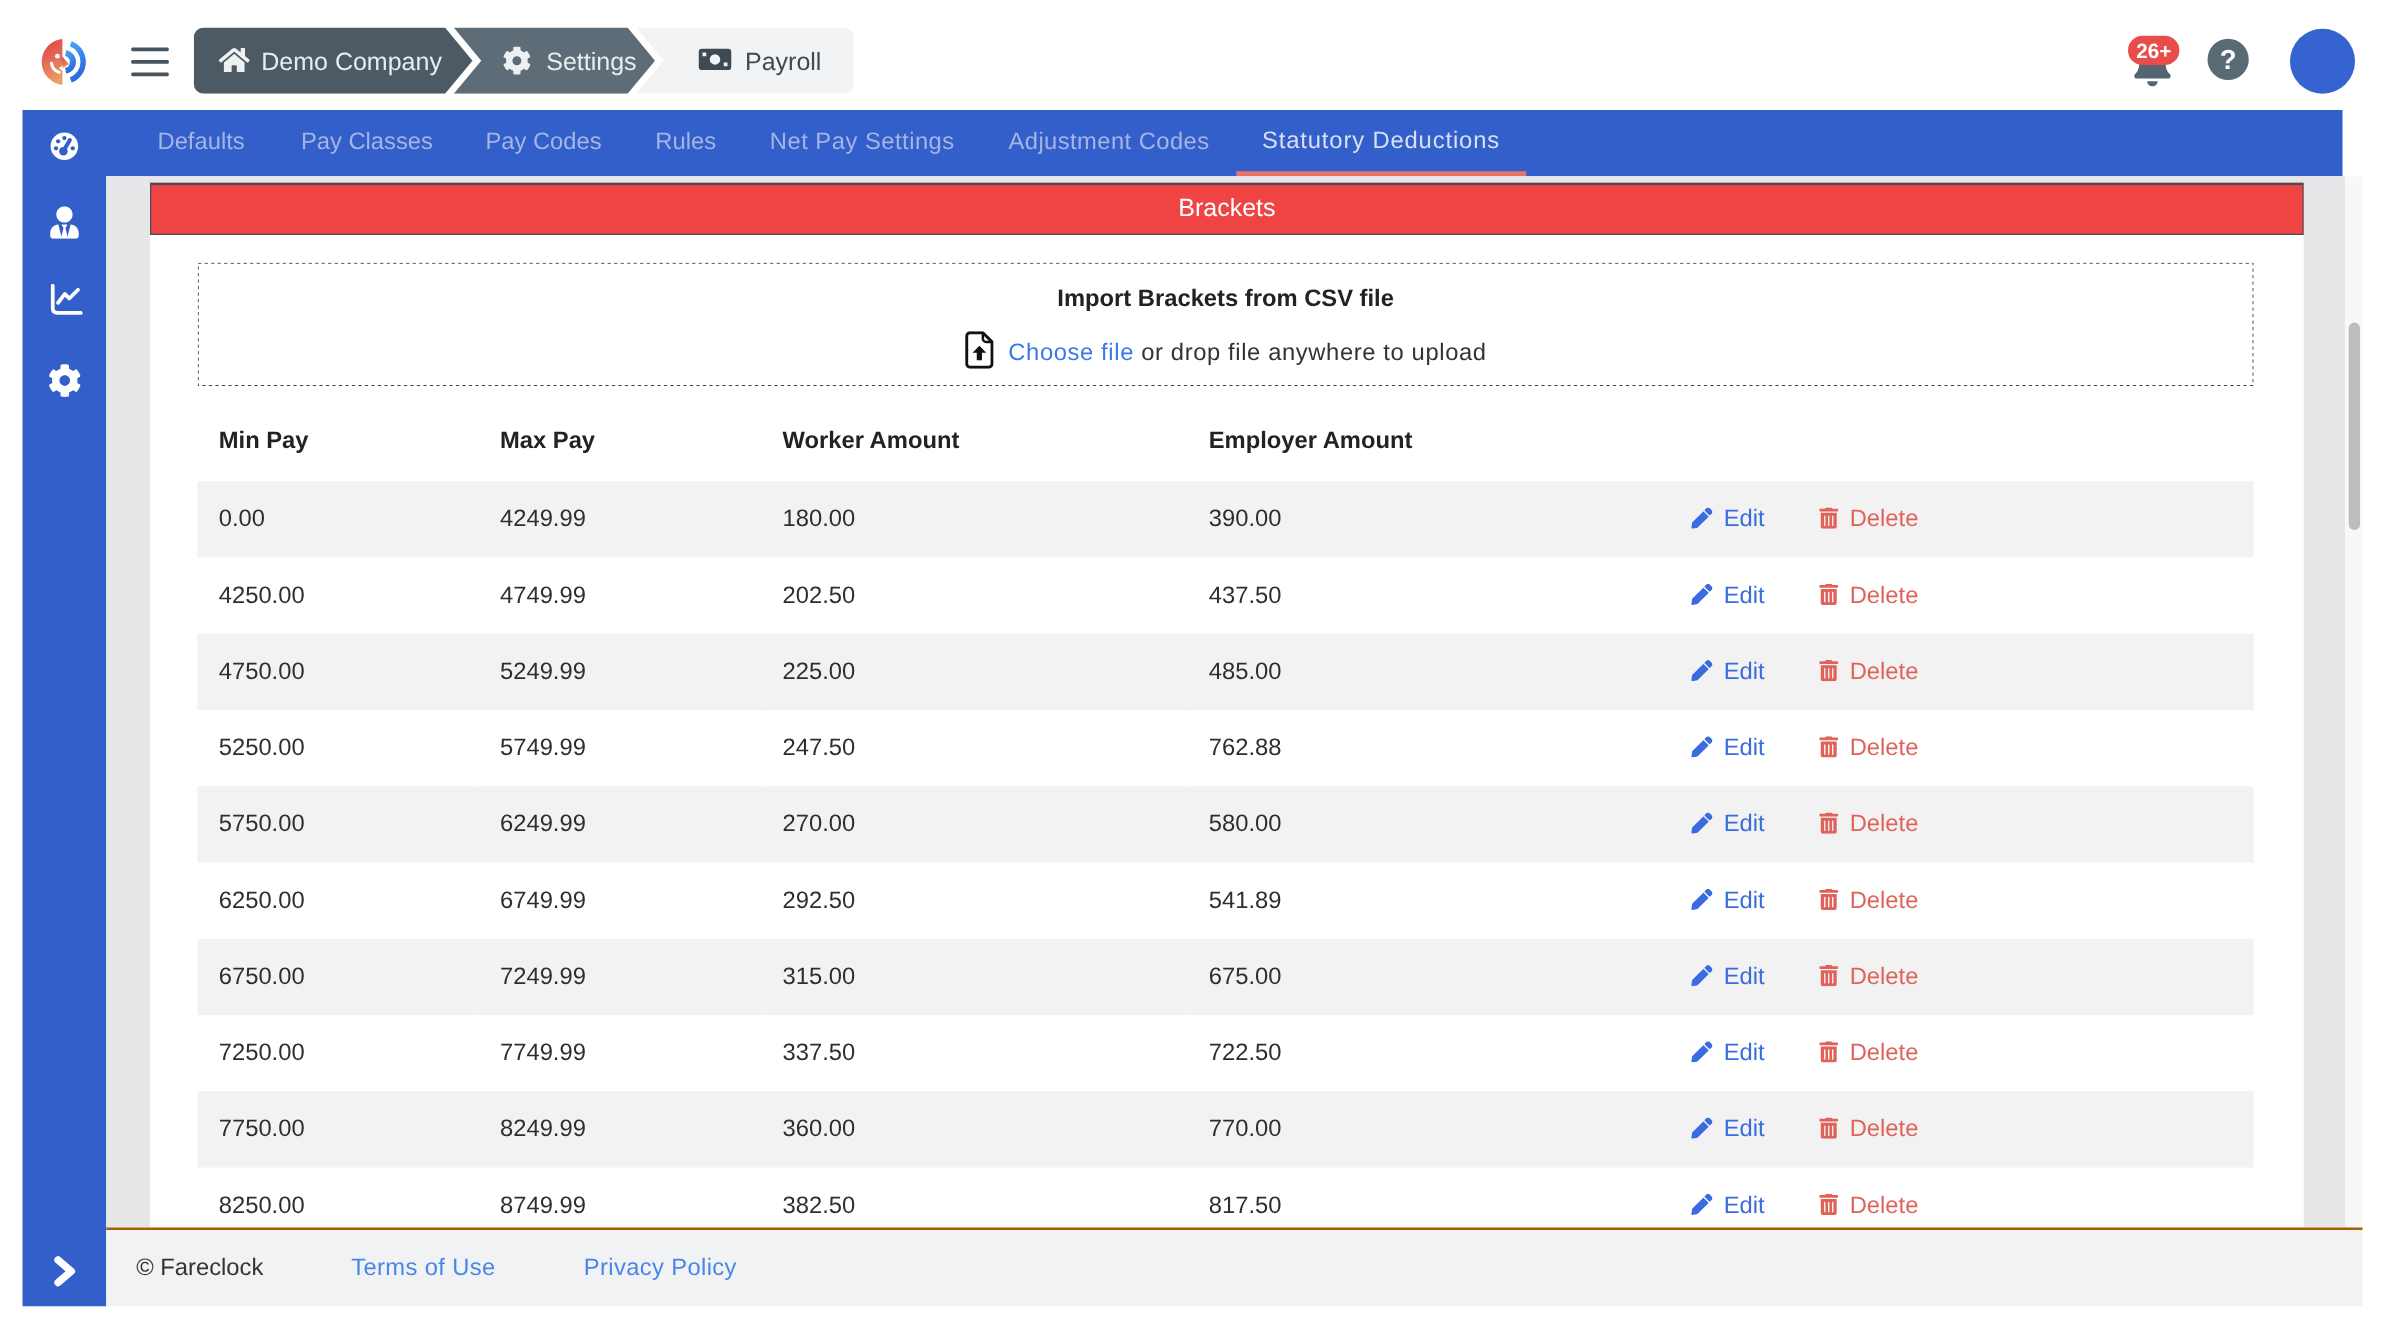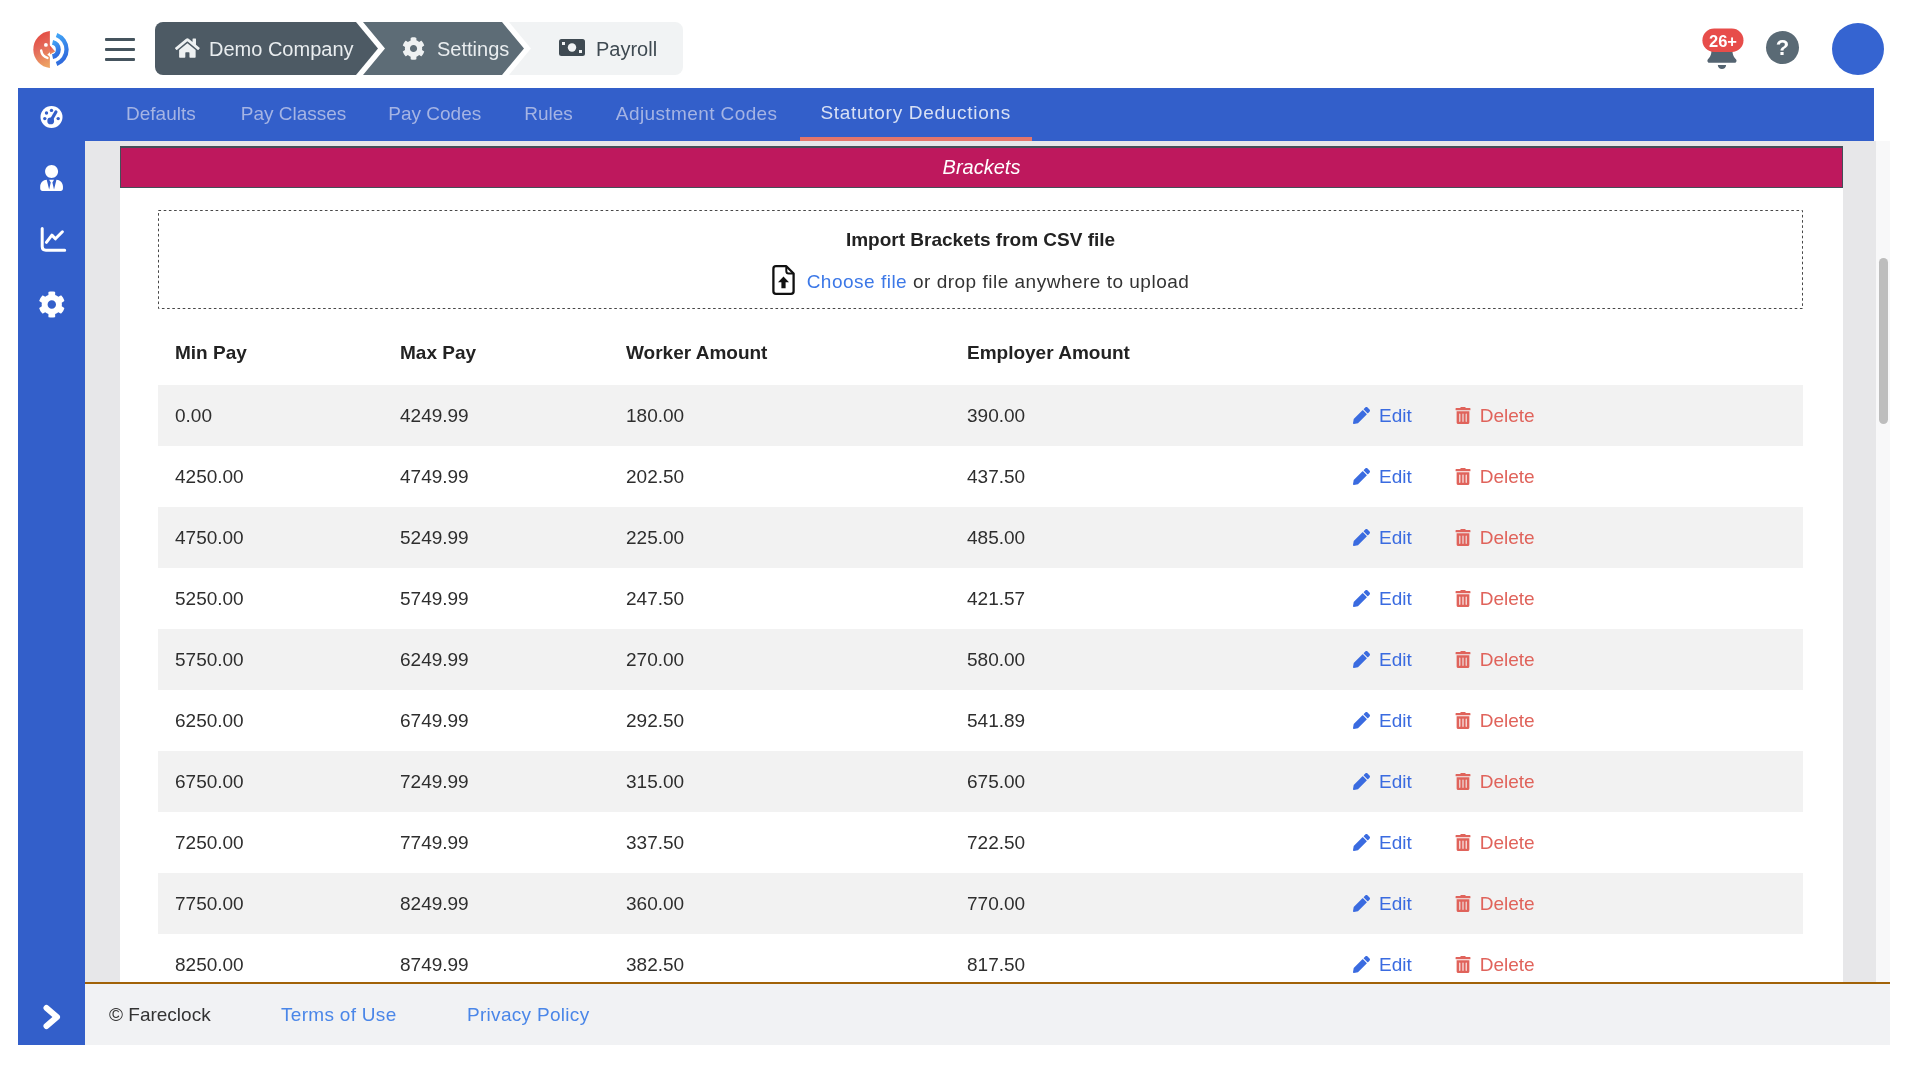--- a/index.html
+++ b/index.html
@@ -32,21 +32,21 @@
 #tabs a { display:block; height:53px; line-height:51px; padding:0 21px; font-size:19px; color:#a5b4e4; text-decoration:none; }
 #tabs a:nth-child(2) { margin-left:3px; }
 #tabs a:nth-child(4) { margin-left:1px; }
 #tabs a:nth-child(5) { margin-left:1px; letter-spacing:0.4px; }
 #tabs a:nth-child(6) { margin-left:1px; letter-spacing:0.35px; }
 #tabs a.active { color:#d8e0f4; letter-spacing:0.7px; border-bottom:4px solid #e4756b; line-height:49px; }
 
 
 #mainbg { position:absolute; left:85px; top:141px; width:1791px; height:841px; background:#e7e7e9; overflow:hidden; }
 #panel { position:absolute; left:35px; top:5px; width:1723px; height:836px; background:#fff; overflow:hidden; }
-#panelhead { height:42px; background:#be185d; border:1px solid #454e58; border-top-width:2px; color:#fff; text-align:center; font-size:20px; line-height:39px;font-style:italic; }
+#panelhead { height:42px; background:#ef4444; border:1px solid #454e58; border-top-width:2px; color:#fff; text-align:center; font-size:20px; line-height:39px; }
 
 #upload { position:relative; overflow:hidden; margin:22px 40px 0 38px; height:99px; text-align:center; }
 #upload .dash { position:absolute; left:0; top:0; }
 #upload .l1 { margin-top:19px; font-size:19px; font-weight:bold; color:#222; }
 #upload .l2 { margin-top:14px; font-size:19px; letter-spacing:0.5px; color:#333; }
 #upload .l2 a { color:#3c78e7; text-decoration:none; }
 
 table { border-collapse:collapse; table-layout:fixed; width:1645px; margin:0 40px 0 38px; }
 col.c1 { width:225px; } col.c2 { width:226px; } col.c3 { width:341px; } col.c4 { width:386px; } col.c5 { width:467px; }
 thead td { font-weight:bold; font-size:19px; color:#222; padding:33px 17px 21px; }
@@ -170,20 +170,21 @@
     <path d="M28.5 5 L39 14 L28.5 23" fill="none" stroke="#fff" stroke-width="6" stroke-linecap="round" stroke-linejoin="round"></path>
   </svg>
 </div>
 
 <div id="tabbar">
   <div id="tabs">
     <a>Defaults</a>
       <a>Pay Classes</a>
       <a>Pay Codes</a>
       <a>Rules</a>
+      <a>Net Pay Settings</a>
       <a>Adjustment Codes</a>
       <a class="active">Statutory Deductions</a>
   </div>
 </div>
 
 <div id="mainbg">
   <div id="panel">
     <div id="panelhead">Brackets</div>
     <div id="upload">
       <svg class="dash" width="1645" height="99">
@@ -248,21 +249,21 @@
             <td class="act"><a class="edit"><svg width="17" height="17" viewBox="0 0 512 512">
                   <path fill="#3a6be0" d="M497.9 142.1l-46.1 46.1c-4.7 4.7-12.3 4.7-17 0l-111-111c-4.7-4.7-4.7-12.3 0-17l46.1-46.1c18.7-18.7 49.1-18.7 67.9 0l60.1 60.1c18.8 18.7 18.8 49.1 0 67.9zM284.2 99.8L21.6 362.4.4 483.9c-2.9 16.4 11.4 30.6 27.8 27.8l121.5-21.3 262.6-262.6c4.7-4.7 4.7-12.3 0-17l-111-111c-4.8-4.7-12.4-4.7-17.1 0z"></path>
                 </svg>Edit</a><a class="del"><svg width="16" height="17" viewBox="0 0 448 512">
                   <path fill="#e0635b" d="M32 464a48 48 0 0 0 48 48h288a48 48 0 0 0 48-48V128H32zm272-256a16 16 0 0 1 32 0v224a16 16 0 0 1-32 0zm-96 0a16 16 0 0 1 32 0v224a16 16 0 0 1-32 0zm-96 0a16 16 0 0 1 32 0v224a16 16 0 0 1-32 0zM432 32H312l-9.4-18.7A24 24 0 0 0 281.1 0H166.8a23.72 23.72 0 0 0-21.4 13.3L136 32H16A16 16 0 0 0 0 48v32a16 16 0 0 0 16 16h416a16 16 0 0 0 16-16V48a16 16 0 0 0-16-16z"></path>
                 </svg>Delete</a></td>
           </tr>
           <tr>
             <td>5250.00</td>
             <td>5749.99</td>
             <td>247.50</td>
-            <td>421.57</td>
+            <td>762.88</td>
             <td class="act"><a class="edit"><svg width="17" height="17" viewBox="0 0 512 512">
                   <path fill="#3a6be0" d="M497.9 142.1l-46.1 46.1c-4.7 4.7-12.3 4.7-17 0l-111-111c-4.7-4.7-4.7-12.3 0-17l46.1-46.1c18.7-18.7 49.1-18.7 67.9 0l60.1 60.1c18.8 18.7 18.8 49.1 0 67.9zM284.2 99.8L21.6 362.4.4 483.9c-2.9 16.4 11.4 30.6 27.8 27.8l121.5-21.3 262.6-262.6c4.7-4.7 4.7-12.3 0-17l-111-111c-4.8-4.7-12.4-4.7-17.1 0z"></path>
                 </svg>Edit</a><a class="del"><svg width="16" height="17" viewBox="0 0 448 512">
                   <path fill="#e0635b" d="M32 464a48 48 0 0 0 48 48h288a48 48 0 0 0 48-48V128H32zm272-256a16 16 0 0 1 32 0v224a16 16 0 0 1-32 0zm-96 0a16 16 0 0 1 32 0v224a16 16 0 0 1-32 0zm-96 0a16 16 0 0 1 32 0v224a16 16 0 0 1-32 0zM432 32H312l-9.4-18.7A24 24 0 0 0 281.1 0H166.8a23.72 23.72 0 0 0-21.4 13.3L136 32H16A16 16 0 0 0 0 48v32a16 16 0 0 0 16 16h416a16 16 0 0 0 16-16V48a16 16 0 0 0-16-16z"></path>
                 </svg>Delete</a></td>
           </tr>
           <tr>
             <td>5750.00</td>
             <td>6249.99</td>
             <td>270.00</td>

